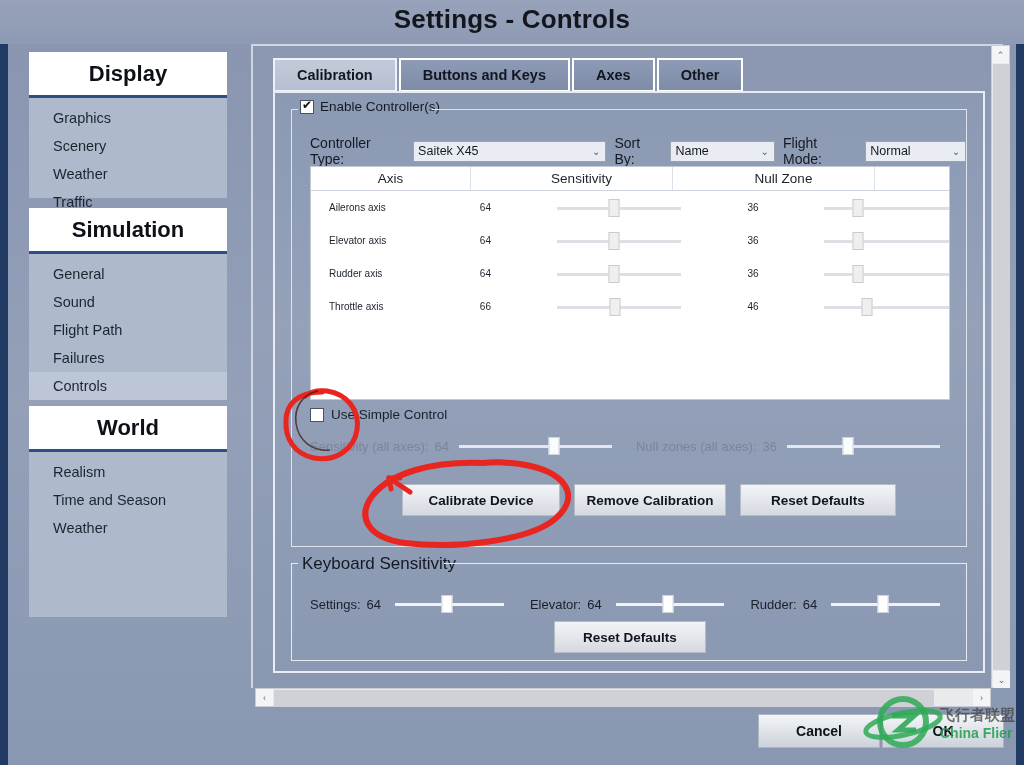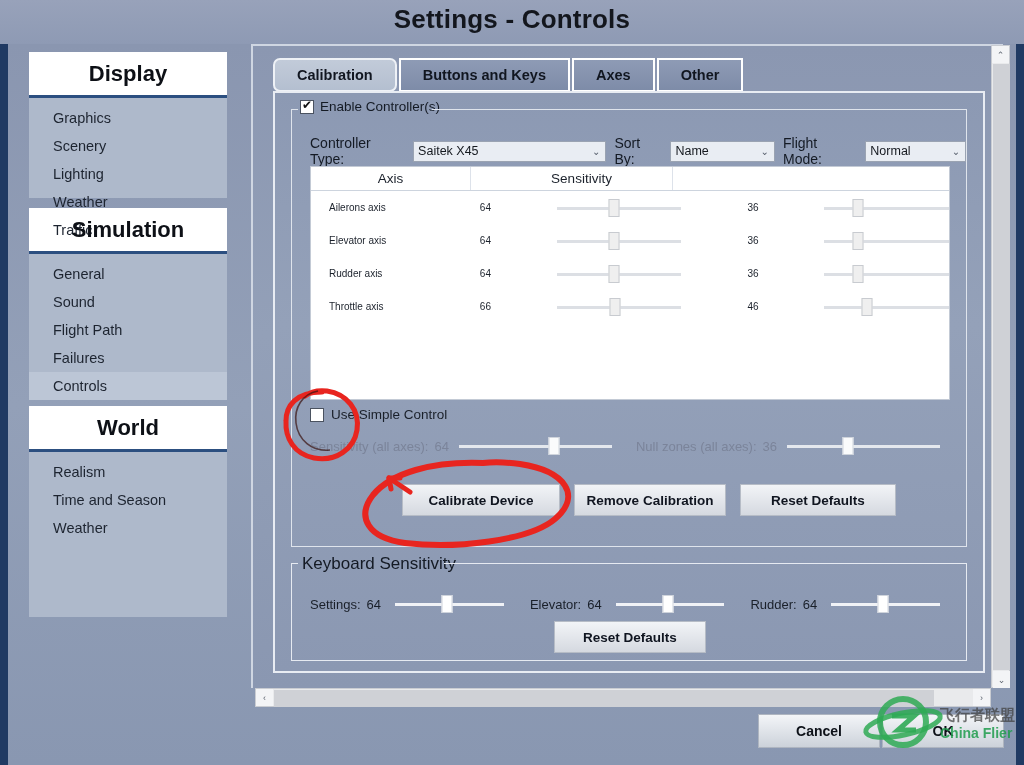--- a/index.html
+++ b/index.html
@@ -75,21 +75,20 @@
     height: 34px; padding: 0 22px;
     display: flex; align-items: center; justify-content: center;
     font-size: 14.5px; font-weight: bold; color: #111620;
     border: 2px solid #ffffff;
     background: linear-gradient(180deg, #8e9bb5 0%, #7e8ca8 100%);
     white-space: nowrap;
   }
   .tab.active {
     background: linear-gradient(180deg, #c2cbd9 0%, #b4bfd0 100%);
     border-color: #eef1f6;
-    border-radius: 7px;
   }
 
   
   #content-box {
     position: absolute; left: 20px; top: 45px; width: 712px; height: 582px;
     border: 2px solid #e8ecf3;
     background: linear-gradient(180deg, #8c99b3 0%, #94a1b9 40%, #8b98b2 100%);
   }
 
   
@@ -316,21 +315,20 @@
 <div id="frame">
   <div id="frame-inner"></div>
 </div>
 
 <div id="sidebar">
 
   <div class="side-header">Display</div>
   <div class="side-group" id="group-display">
     <div class="side-item">Graphics</div>
     <div class="side-item">Scenery</div>
-    <div class="side-item">Lighting</div>
     <div class="side-item">Weather</div>
     <div class="side-item">Traffic</div>
   </div>
 
   <div class="side-gap"></div>
 
   <div class="side-header">Simulation</div>
   <div class="side-group" id="group-sim">
     <div class="side-item">General</div>
     <div class="side-item">Sound</div>
@@ -383,20 +381,21 @@
         <div class="select" id="sel-flightmode">
           <span>Normal</span>
           <span class="arw">⌄</span>
         </div>
       </div>
 
       <div id="axis-table">
         <div id="axis-head">
           <div class="hc col-axis">Axis</div>
           <div class="hc col-sens">Sensitivity</div>
+          <div class="hc col-null">Null Zone</div>
           <div class="hc col-pad"></div>
         </div>
 
         <div class="axis-row">
           <div class="axis-name">Ailerons axis</div>
           <div class="axis-val">64</div>
           <div class="sl">
             <div class="track"></div>
             <div class="thumb" style="left: 46%;"></div>
           </div>

